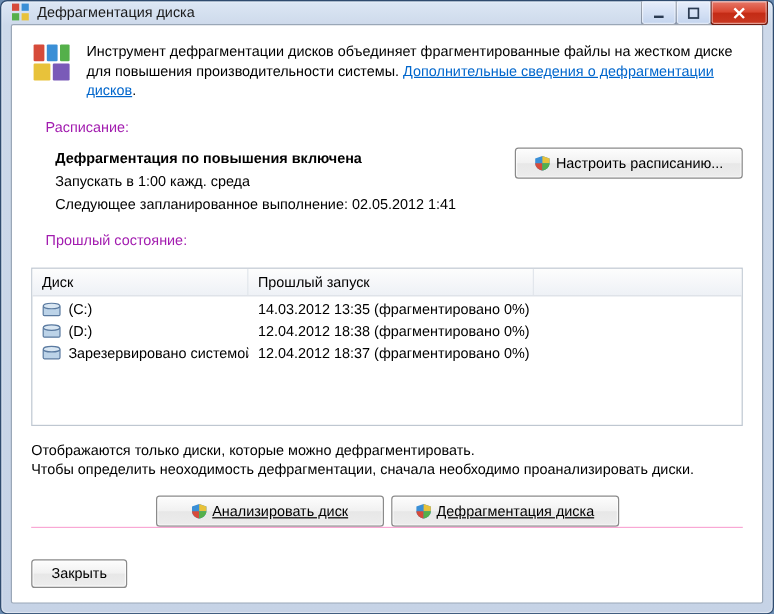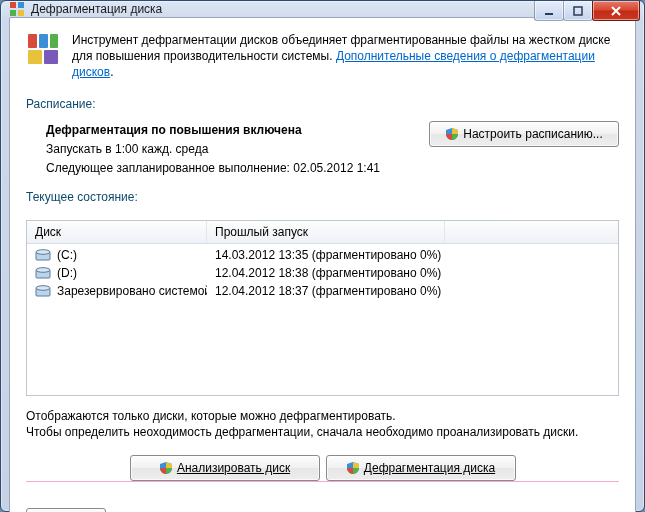--- a/index.html
+++ b/index.html
@@ -73,21 +73,21 @@
     color: #000;
   }
   .intro {
     display: flex;
     gap: 12px;
     align-items: flex-start;
     margin-bottom: 14px;
   }
   .intro-text { flex: 1; line-height: 1.35; }
   a.link { color: #0066cc; text-decoration: underline; cursor: pointer; }
-  .section-label { color: #0c4a6e; margin: 2px 0 10px 0; }
+  .section-label { color: #a21caf; margin: 2px 0 10px 12px; }
   .sched-row {
     display: flex;
     justify-content: space-between;
     align-items: flex-start;
   }
   .sched-info { padding-left: 20px; line-height: 1.6; }
   .sched-title { font-weight: bold; }
   .btn {
     background: linear-gradient(to bottom, #fdfdfd 0%, #f1f1f1 48%, #e7e7e7 52%, #ededed 100%);
     border: 1px solid #8a8a8a;
@@ -103,21 +103,21 @@
     box-shadow: inset 0 0 0 1px rgba(255,255,255,0.7);
     cursor: pointer;
   }
   .btn.wide { min-width: 190px; padding: 5px 12px; }
   .shield {
     width: 14px; height: 14px;
     display: inline-block;
   }
   .table-wrap {
     border: 1px solid #bfc7d1;
-    height: 176px;
+    height: 132px;
     margin-top: 6px;
     overflow: hidden;
     background: #fff;
   }
   .thead {
     display: flex;
     background: linear-gradient(to bottom, #fdfdfd, #eef1f6);
     border-bottom: 1px solid #d8dde4;
     font-size: 12px;
   }
@@ -221,21 +221,21 @@
             <path d="M7 1 L13 3 V7 C13 10 10 13 7 13 C4 13 1 10 1 7 V3 Z" fill="#3a8fd6"></path>
             <path d="M7 1 L13 3 V7 L7 7 Z" fill="#e8c23a"></path>
             <path d="M7 7 L7 13 C4 13 1 10 1 7 Z" fill="#d64b3a"></path>
             <path d="M7 7 L13 7 C13 10 10 13 7 13 Z" fill="#54b04a"></path>
           </svg>
         </span>
         <span>Настроить расписанию...</span>
       </button>
     </div>
 
-    <div class="section-label" style="margin-top:12px;">Текущее состояние:</div>
+    <div class="section-label" style="margin-top:12px;">Прошлый состояние:</div>
 
     <div class="table-wrap">
       <div class="thead">
         <div class="th col-disk">Диск</div>
         <div class="th col-last">Прошлый запуск</div>
         <div class="th col-spacer"></div>
       </div>
       <div class="tbody">
         <div class="trow">
           <div class="td col-disk disk-cell">

